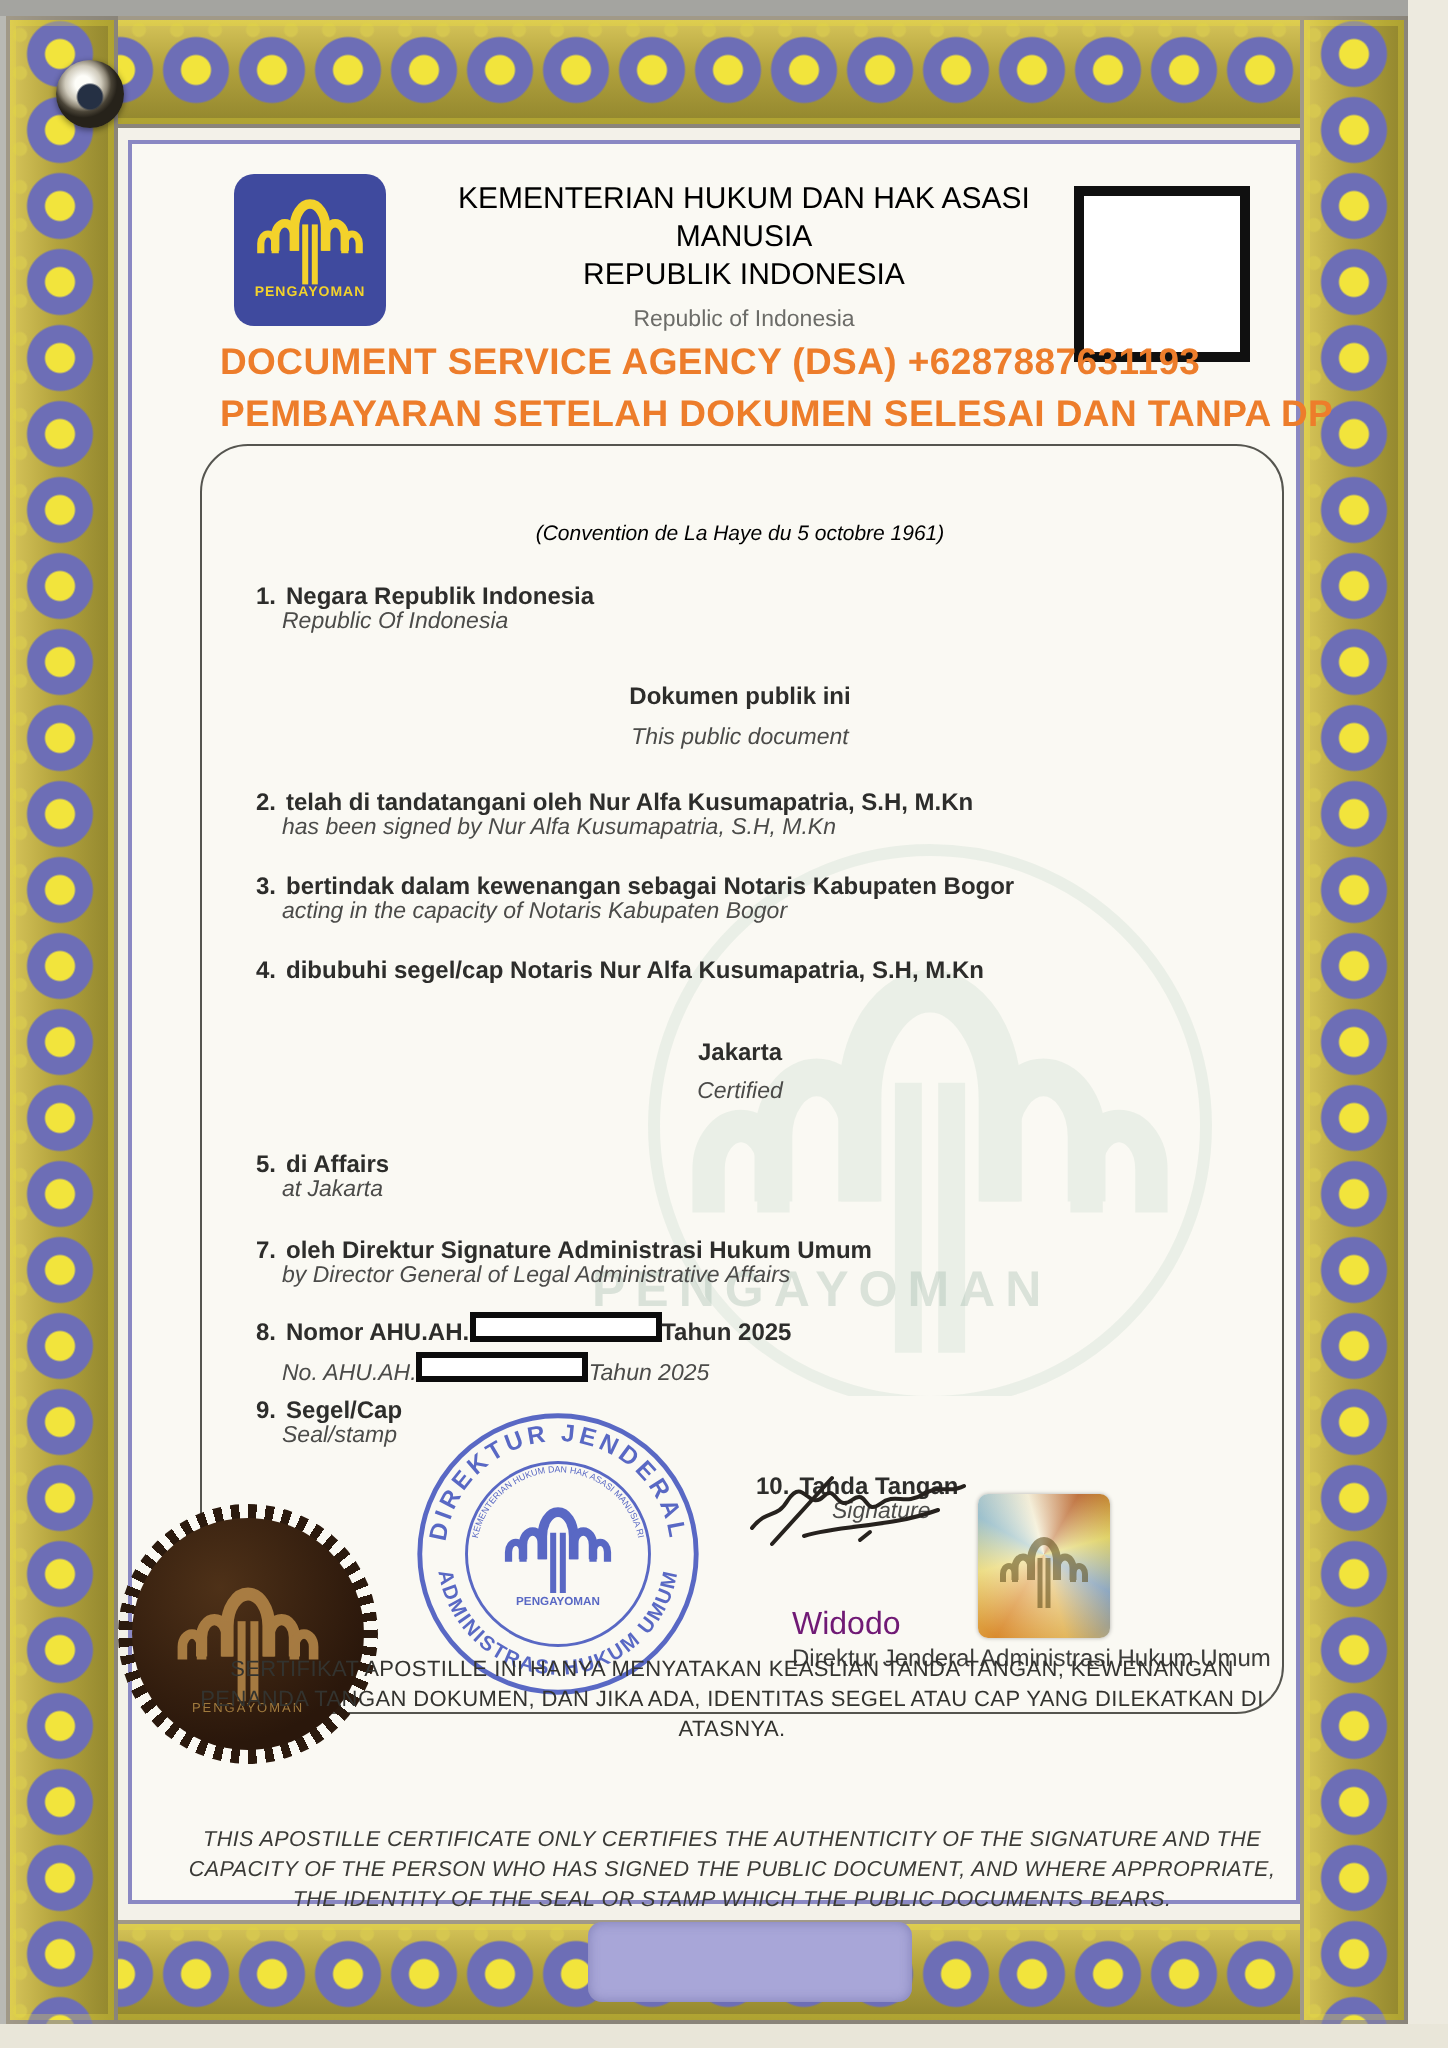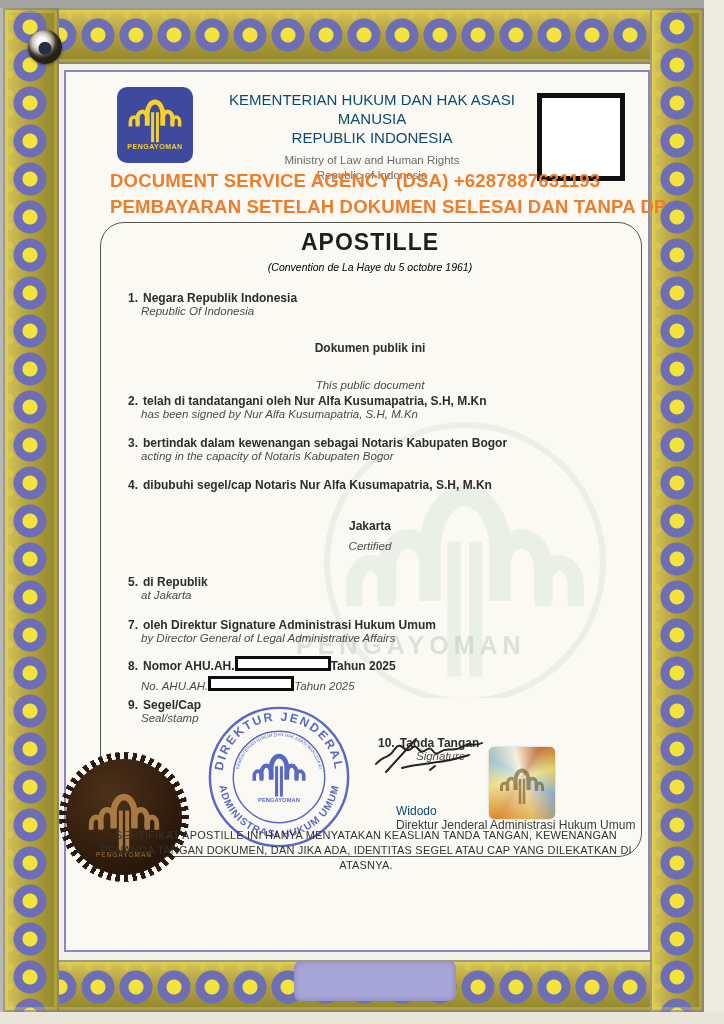--- a/index.html
+++ b/index.html
@@ -49,21 +49,21 @@
   .abs{position:absolute;z-index:6;}
   .ctr{text-align:center;}
   .line-id{font-weight:bold;font-size:12px;color:#2d2d2b;white-space:nowrap;}
   .line-en{font-style:italic;font-size:11.5px;color:#4b4b49;white-space:nowrap;}
 
   
   .logo{left:117px;top:87px;width:76px;height:76px;background:#3f4a9e;border-radius:10px;
         display:flex;flex-direction:column;align-items:center;justify-content:flex-start;}
   .logo .word{font-size:7px;color:#f3d22b;font-weight:bold;letter-spacing:.5px;margin-top:-4px;}
   .hdr{left:196px;top:90px;width:352px;}
-  .hdr .id{font-size:15px;color:#0c4a6e;line-height:19px;font-weight:500;}
+  .hdr .id{font-size:15px;color:#000000;line-height:19px;font-weight:500;}
   .hdr .en{font-size:11.5px;color:#6c6c68;line-height:15px;}
   .hdr .gap{height:6px;}
   .qr-redact{left:537px;top:93px;width:78px;height:78px;background:#fff;border:5px solid #101010;}
 
   .promo{font-weight:bold;color:#ED7D2B;font-size:18.5px;white-space:nowrap;letter-spacing:.2px;}
   .promo1{left:110px;top:170px;} .promo2{left:110px;top:196px;}
 
   
   .frame{left:100px;top:222px;width:540px;height:633px;border:1.5px solid #55554f;border-radius:24px;}
   .title{left:100px;top:229px;width:540px;font-size:23px;font-weight:bold;letter-spacing:1px;color:#1f1f1d;}
@@ -92,21 +92,21 @@
         background:radial-gradient(circle at 38% 30%, #4e3118, #2a170b 72%);
         display:flex;flex-direction:column;align-items:center;justify-content:center;color:#b98a4a;}
   .seal-inner .word{font-size:6.5px;letter-spacing:1px;color:#a07a3e;margin-top:-6px;}
   .holo{left:489px;top:747px;width:66px;height:72px;border-radius:5px;position:absolute;z-index:6;
         background:
          radial-gradient(circle at 50% 45%, rgba(255,255,240,.55) 0 10px, rgba(255,255,255,0) 46px),
          conic-gradient(from 210deg at 50% 42%, #d98a2e,#e8d46a,#8fb8c8,#f0e8d0,#b45a20,#d9c84a,#7a98b8,#e0b050,#d98a2e);
         box-shadow:0 0 2px rgba(0,0,0,.3);display:flex;align-items:center;justify-content:center;}
   .sig{left:372px;top:726px;}
   .signer{left:396px;top:804px;}
-  .signer .nm{font-size:12px;color:#0c4a6e;}
+  .signer .nm{font-size:16px;color:#701a75;}
   .signer .tt{font-size:12px;color:#3c3c3a;}
 
   
   .disc1{left:92px;top:828px;width:548px;font-size:11px;color:#33332f;line-height:15px;letter-spacing:.2px;}
   .disc2{left:86px;top:913px;width:560px;font-size:10.8px;font-style:italic;color:#3a3a36;line-height:15px;letter-spacing:.2px;}
 
   .sticker{left:294px;top:961px;width:162px;height:40px;background:#a8a6d8;border-radius:7px;z-index:7;
            box-shadow:inset 0 0 6px rgba(80,80,140,.45);}
 </style>
 </head>
@@ -151,61 +151,59 @@
   <div class="abs logo">
     <svg width="62" height="60" viewBox="0 0 100 100" style="color:#f3d22b">
         <use href="#tree"></use>
       </svg>
     <span class="word">PENGAYOMAN</span>
   </div>
   <div class="abs hdr ctr">
     <div class="id">KEMENTERIAN HUKUM DAN HAK ASASI MANUSIA</div>
     <div class="id">REPUBLIK INDONESIA</div>
     <div class="gap"></div>
-    <div class="en">Ministry of Law and Human Rights</div>
     <div class="en">Republic of Indonesia</div>
   </div>
   <div class="abs qr-redact"></div>
 
   <div class="abs promo promo1">DOCUMENT SERVICE AGENCY (DSA) +6287887631193</div>
   <div class="abs promo promo2">PEMBAYARAN SETELAH DOKUMEN SELESAI DAN TANPA DP</div>
 
   <div class="abs frame"></div>
-  <div class="abs title ctr">APOSTILLE</div>
   <div class="abs subtitle ctr">(Convention de La Haye du 5 octobre 1961)</div>
 
   <div class="abs" style="left:128px;top:291px">
     <div class="line-id"><span class="num">1.</span><span>Negara Republik Indonesia</span></div>
     <div class="line-en en-ind">Republic Of Indonesia</div>
   </div>
 
   <div class="abs ctr" style="left:100px;top:341px;width:540px">
     <div class="line-id" style="white-space:normal">Dokumen publik ini</div>
-    <div class="line-en" style="white-space:normal;margin-top:24px">This public document</div>
+    <div class="line-en" style="white-space:normal;margin-top:8px">This public document</div>
   </div>
 
   <div class="abs" style="left:128px;top:394px">
     <div class="line-id"><span class="num">2.</span><span>telah di tandatangani oleh Nur Alfa Kusumapatria, S.H, M.Kn</span></div>
     <div class="line-en en-ind">has been signed by Nur Alfa Kusumapatria, S.H, M.Kn</div>
   </div>
   <div class="abs" style="left:128px;top:436px">
     <div class="line-id"><span class="num">3.</span><span>bertindak dalam kewenangan sebagai Notaris Kabupaten Bogor</span></div>
     <div class="line-en en-ind">acting in the capacity of Notaris Kabupaten Bogor</div>
   </div>
   <div class="abs" style="left:128px;top:478px">
     <div class="line-id"><span class="num">4.</span><span>dibubuhi segel/cap Notaris Nur Alfa Kusumapatria, S.H, M.Kn</span></div>
   </div>
 
   <div class="abs ctr" style="left:100px;top:519px;width:540px">
     <div class="line-id" style="white-space:normal">Jakarta</div>
     <div class="line-en" style="white-space:normal;margin-top:7px">Certified</div>
   </div>
 
   <div class="abs" style="left:128px;top:575px">
-    <div class="line-id"><span class="num">5.</span><span>di Republik</span></div>
+    <div class="line-id"><span class="num">5.</span><span>di Affairs</span></div>
     <div class="line-en en-ind">at Jakarta</div>
   </div>
 
 
   <div class="abs" style="left:128px;top:618px">
     <div class="line-id"><span class="num">7.</span><span>oleh Direktur Signature Administrasi Hukum Umum</span></div>
     <div class="line-en en-ind">by Director General of Legal Administrative Affairs</div>
   </div>
 
   <div class="abs" style="left:128px;top:656px">
@@ -260,15 +258,16 @@
   <div class="abs seal">
     <div class="seal-inner">
       <svg width="84" height="80" viewBox="0 0 100 100" style="opacity:.85">
           <use href="#tree"></use>
         </svg>
       <span class="word">PENGAYOMAN</span>
     </div>
   </div>
 
   <div class="abs disc1 ctr">SERTIFIKAT APOSTILLE INI HANYA MENYATAKAN KEASLIAN TANDA TANGAN, KEWENANGAN PENANDA TANGAN DOKUMEN, DAN JIKA ADA, IDENTITAS SEGEL ATAU CAP YANG DILEKATKAN DI ATASNYA.</div>
+  <div class="abs disc2 ctr">THIS APOSTILLE CERTIFICATE ONLY CERTIFIES THE AUTHENTICITY OF THE SIGNATURE AND THE CAPACITY OF THE PERSON WHO HAS SIGNED THE PUBLIC DOCUMENT, AND WHERE APPROPRIATE, THE IDENTITY OF THE SEAL OR STAMP WHICH THE PUBLIC DOCUMENTS BEARS.</div>
 
   <div class="abs sticker"></div>
 </div>
 
 </body></html>

